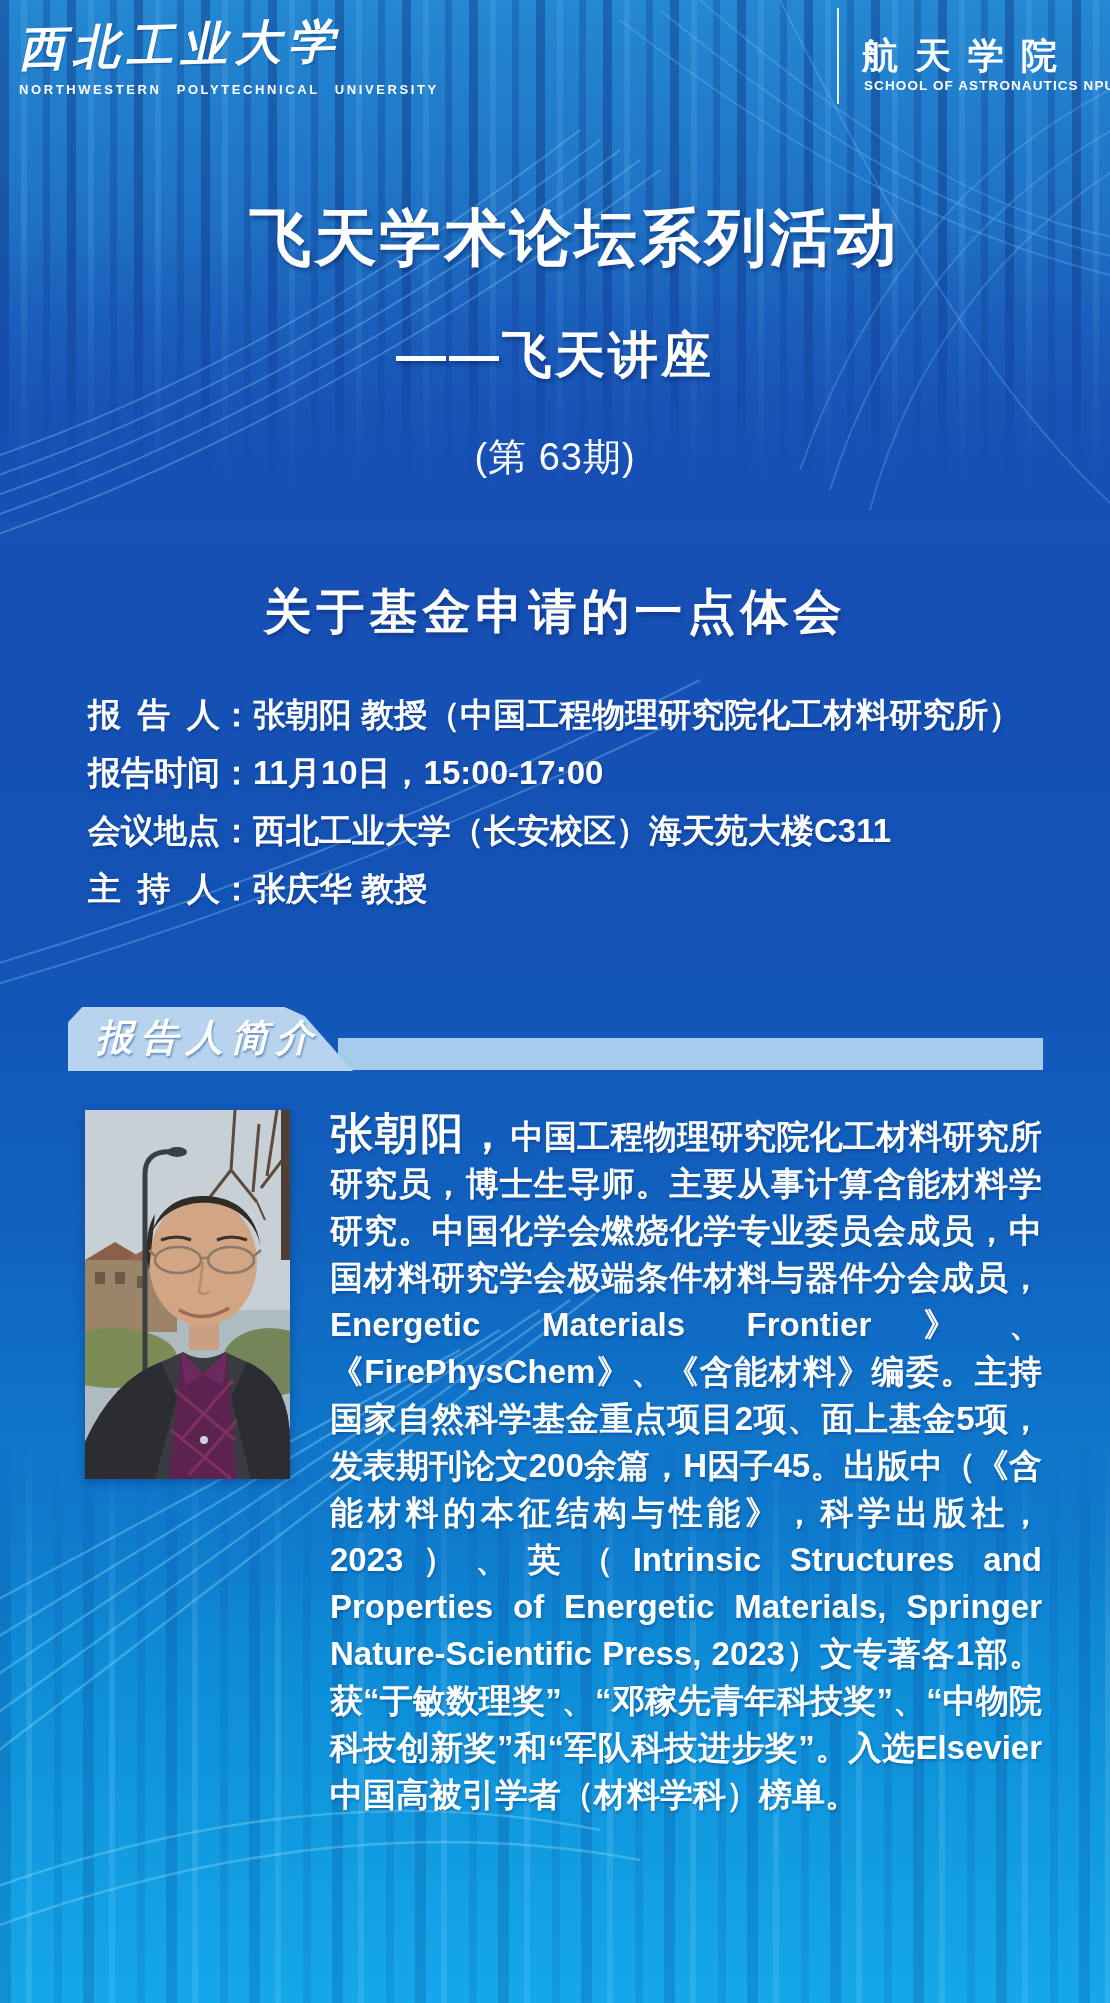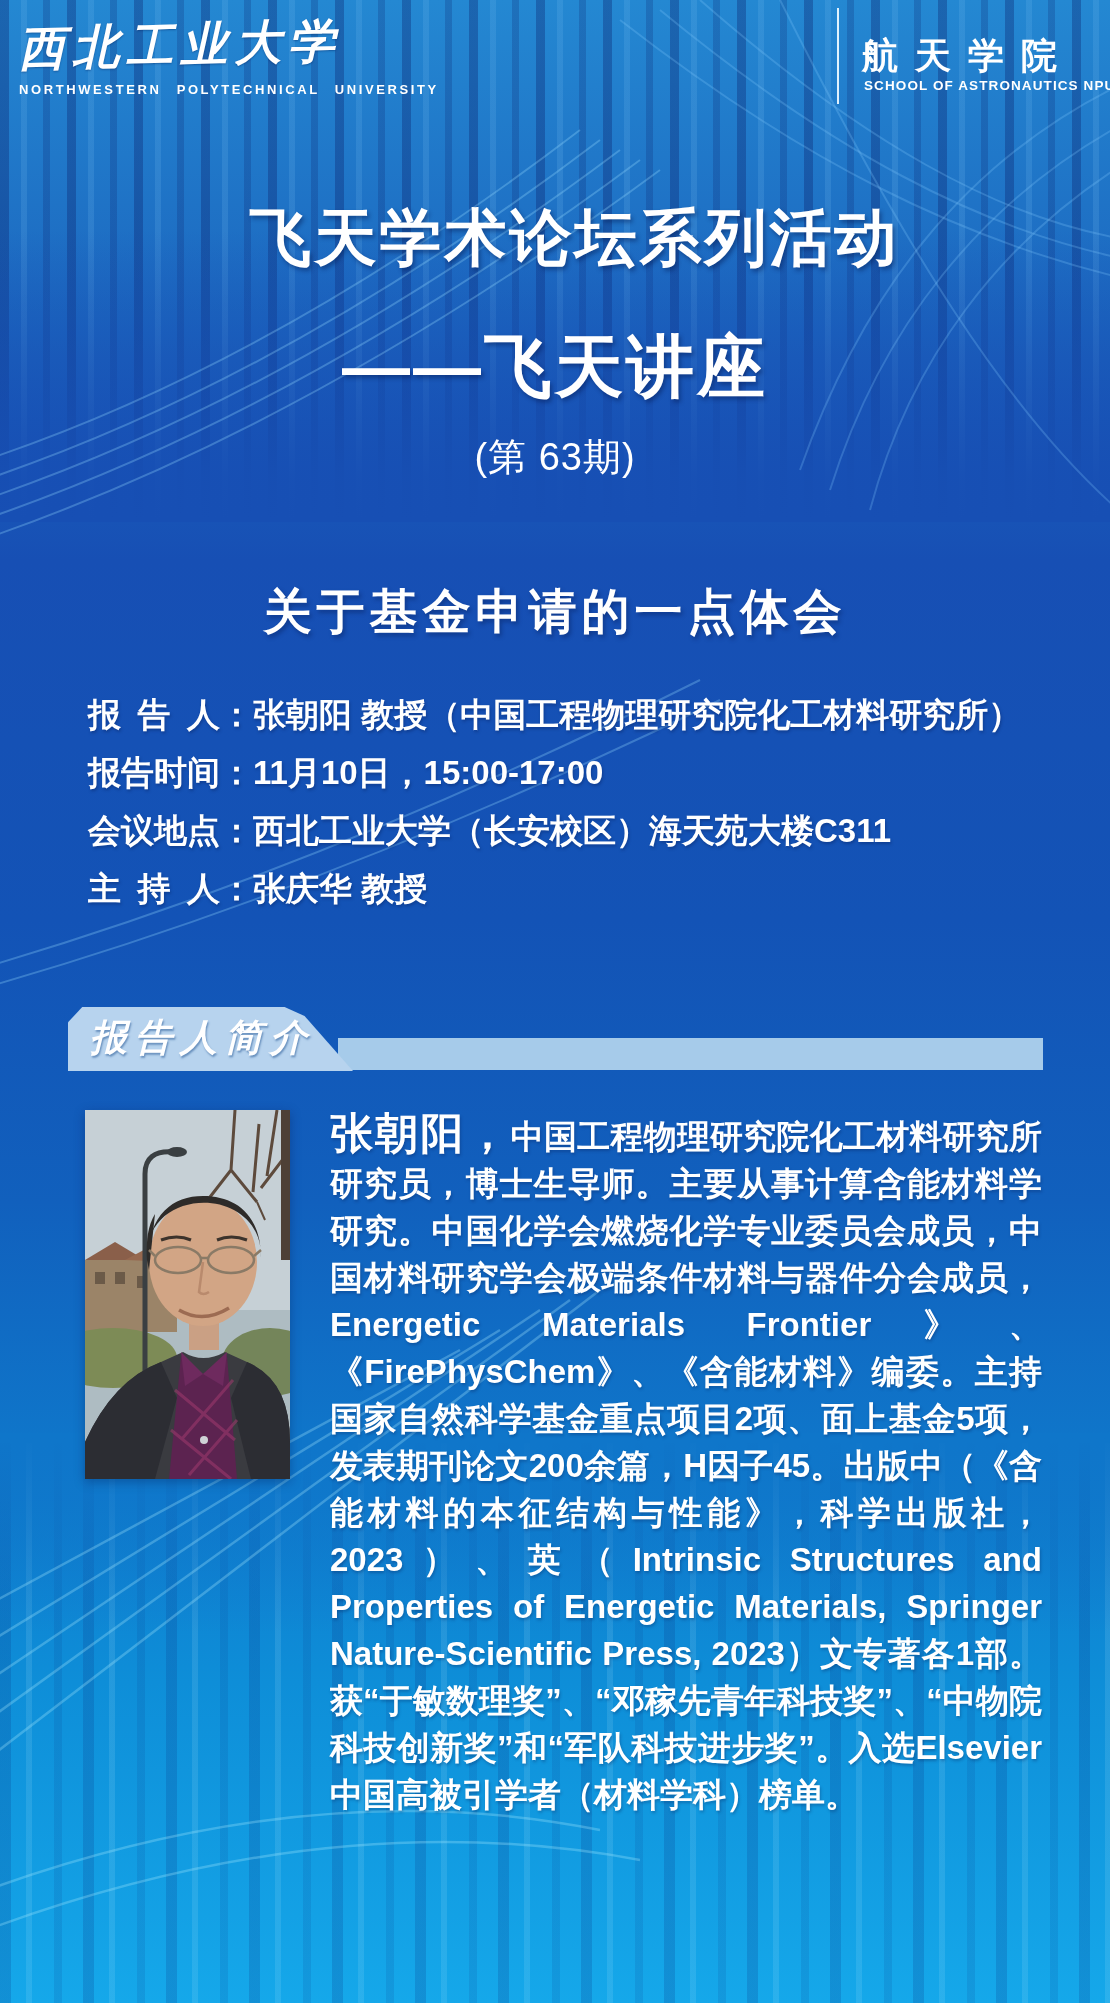--- a/index.html
+++ b/index.html
@@ -36,39 +36,39 @@
   .hdr-divider{position:absolute;left:837px;top:8px;width:2px;height:96px;
     background:rgba(235,248,255,.95);}
   .school-cn{position:absolute;left:862px;top:32px;font-size:36px;font-weight:700;
     letter-spacing:17px;white-space:nowrap;}
   .school-en{position:absolute;left:864px;top:78px;font-size:13.5px;font-weight:600;
     letter-spacing:1.1px;white-space:nowrap;}
   
   .t-series1{position:absolute;left:0;right:0;top:196px;text-align:center;
     font-size:62px;font-weight:900;letter-spacing:3px;text-shadow:2px 3px 4px rgba(5,25,80,.45);padding-left:39px;}
   .t-series2{position:absolute;left:0;right:0;top:322px;text-align:center;
-    font-size:68px;font-weight:900;letter-spacing:3px;text-shadow:2px 3px 4px rgba(5,25,80,.45);}
+    font-size:50px;font-weight:900;letter-spacing:3px;text-shadow:2px 3px 4px rgba(5,25,80,.45);}
   .t-issue{position:absolute;left:0;right:0;top:432px;text-align:center;
     font-size:38px;font-weight:400;letter-spacing:1px;}
   .t-topic{position:absolute;left:0;right:0;top:548px;text-align:center;
     font-size:48px;font-weight:900;letter-spacing:5px;text-shadow:2px 3px 4px rgba(5,25,80,.4);margin-top:32px;}
   
   .details{position:absolute;left:88px;top:698px;font-size:33px;font-weight:700;}
   .d-row{height:34px;line-height:34px;margin-bottom:24px;white-space:nowrap;
     text-shadow:1px 2px 3px rgba(5,25,80,.35);}
   .d-label{display:inline-block;width:132px;text-align:justify;text-align-last:justify;}
   .d-colon{display:inline-block;}
   .d-value{display:inline;margin-top:17px;}
   
   .banner-bar{position:absolute;left:338px;top:1038px;width:705px;height:32px;
     background:#a6cbea;}
   .banner-tab{position:absolute;left:68px;top:1007px;width:285px;height:64px;
     background:#b7d3ee;
     clip-path:polygon(0% 100%,0% 24%,5% 0%,76% 0%,83% 14%,100% 100%);}
-  .banner-text{position:absolute;left:90px;top:1007px;width:250px;height:52px;
+  .banner-text{position:absolute;left:96px;top:1007px;width:250px;height:52px;
     line-height:62px;font-size:37px;font-weight:800;font-style:italic;letter-spacing:8px;
     color:#ffffff;text-shadow:1px 2px 2px rgba(40,90,150,.55);
     font-family:"Liberation Serif","DejaVu Serif",serif;}
   
   .photo{position:absolute;left:85px;top:1110px;width:205px;height:369px;
     box-shadow:0 3px 10px rgba(4,25,80,.35);}
   .bio-text{position:absolute;left:330px;top:1112px;width:712px;
     font-size:33px;line-height:47px;font-weight:700;text-align:justify;
     text-shadow:1px 2px 3px rgba(5,25,80,.3);}
   .bio-name{font-size:43px;line-height:1;font-weight:800;letter-spacing:2px;}

